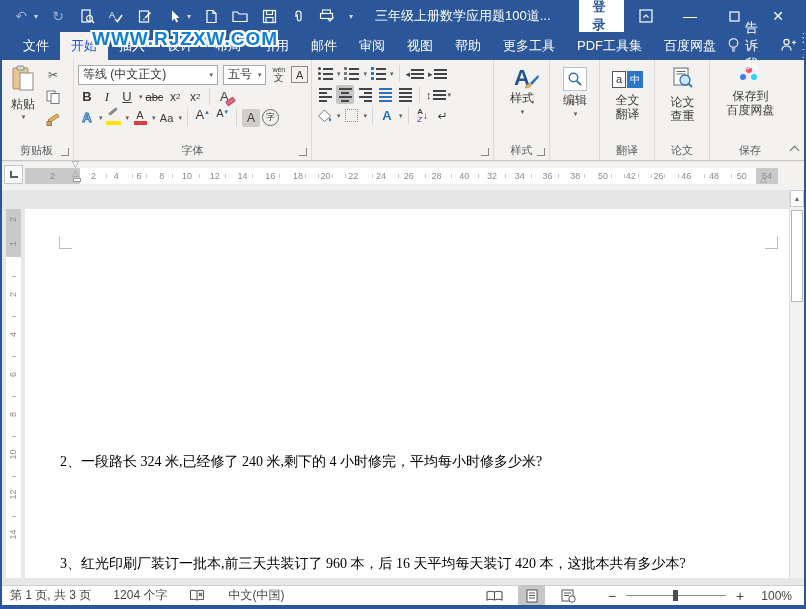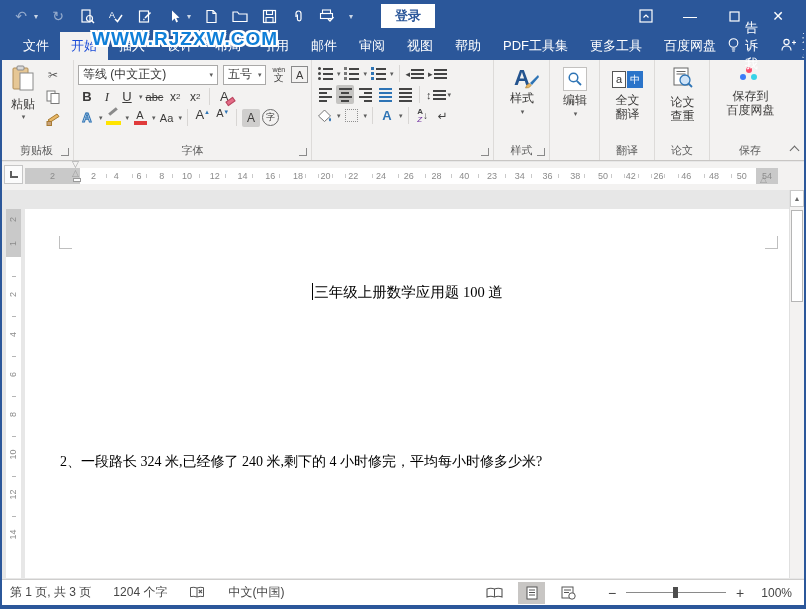--- a/index.html
+++ b/index.html
@@ -161,21 +161,21 @@
   .cm-r{left:740px;top:27px;border-right:1px solid #bfbfbf;border-bottom:1px solid #bfbfbf;}
   .doc-title{position:absolute;left:0;right:0;top:74px;text-align:center;font-size:14.5px;color:#000;}
   .caret{display:inline-block;width:1px;height:17px;background:#000;vertical-align:-3px;margin-right:1px;}
   .prob{position:absolute;left:35px;right:28px;font-size:14px;color:#000;white-space:nowrap;}
   .p1{top:168px;} .p2{top:244px;} .p3{top:346px;}
   .scrollbar{position:absolute;right:2px;top:0;width:15px;bottom:0;background:#f3f2f1;border-left:1px solid #e0e0e0;}
   .sb-up{height:17px;background:#fff;border:1px solid #c9c9c9;display:flex;align-items:center;justify-content:center;font-size:7px;color:#6a6a6a;}
   .sb-thumb{position:absolute;left:1px;right:1px;top:20px;height:92px;background:#fff;border:1px solid #b5b5b5;}
 
   
-  .statusbar{position:absolute;left:0;right:0;bottom:4px;height:26px;background:#fff;border-top:1px solid #cfcecd;display:flex;align-items:center;font-size:12px;color:#444;z-index:20;padding:0 10px;}
+  .statusbar{position:absolute;left:0;right:0;bottom:4px;height:20px;background:#fff;border-top:1px solid #cfcecd;display:flex;align-items:center;font-size:12px;color:#444;z-index:20;padding:0 10px;}
   .st-item{margin-right:22px;white-space:nowrap;display:flex;align-items:center;}
   .st-right{margin-left:auto;display:flex;align-items:center;gap:10px;padding-right:4px;}
   .viewbtn{width:27px;height:22px;display:flex;align-items:center;justify-content:center;}
   .viewbtn.active{background:#c8c6c4;}
   .zoomer{display:flex;align-items:center;gap:8px;margin-left:14px;}
   .zbtn{font-size:14px;color:#444;width:12px;text-align:center;}
   .ztrack{position:relative;width:100px;height:1px;background:#8a8a8a;}
   .znotch{position:absolute;left:50%;top:-3px;width:1px;height:7px;background:#8a8a8a;}
   .zhandle{position:absolute;left:47%;top:-5px;width:5px;height:11px;background:#4d4d4d;}
   .zpct{width:38px;text-align:right;}
@@ -241,20 +241,21 @@
       </span>
       <span class="qbtn">
         <svg width="16" height="15" viewBox="0 0 16 15">
             <rect x="3.5" y="1" width="8" height="3.5" fill="none" stroke="#fff" stroke-width="1.1"></rect>
             <rect x="1.5" y="4.5" width="12" height="5" fill="none" stroke="#fff" stroke-width="1.1"></rect>
             <path d="M9 10 l2 2 l3.5 -4" fill="none" stroke="#fff" stroke-width="1.4"></path>
           </svg>
       </span>
       <span class="tinydd" style="margin-left:2px;">▾</span>
     </div>
+    <div class="tb-title">三年级上册数学应用题100道...</div>
     <div class="login-btn">登录</div>
     <div class="winbtns">
       <span class="winbtn">
         <svg width="14" height="14" viewBox="0 0 14 14">
             <rect x="1" y="1" width="12" height="12" fill="none" stroke="#fff" stroke-width="1.2"></rect>
             <path d="M4.5 8.5 L7 6 L9.5 8.5" fill="none" stroke="#fff" stroke-width="1.2"></path>
           </svg>
       </span>
       <span class="winbtn">—</span>
       <span class="winbtn">
@@ -270,22 +271,22 @@
     <span class="tab">文件</span>
     <span class="tab active">开始</span>
     <span class="tab">插入</span>
     <span class="tab">设计</span>
     <span class="tab">布局</span>
     <span class="tab">引用</span>
     <span class="tab">邮件</span>
     <span class="tab">审阅</span>
     <span class="tab">视图</span>
     <span class="tab">帮助</span>
+    <span class="tab">更多工具</span>
     <span class="tab">PDF工具集</span>
-    <span class="tab">更多工具</span>
     <span class="tab">百度网盘</span>
     <div class="tabs-right">
       <span class="tr-item">
         <span>
           <svg width="13" height="16" viewBox="0 0 13 16">
               <circle cx="6.5" cy="6" r="4.3" fill="none" stroke="#fff" stroke-width="1.1"></circle>
               <line x1="4.8" y1="12" x2="8.2" y2="12" stroke="#fff" stroke-width="1.1"></line>
               <line x1="5.2" y1="14" x2="7.8" y2="14" stroke="#fff" stroke-width="1.1"></line>
             </svg>
         </span>
@@ -619,21 +620,21 @@
           <span class="hr-num">12</span>
           <span class="hr-num">14</span>
           <span class="hr-num">16</span>
           <span class="hr-num">18</span>
           <span class="hr-num">20</span>
           <span class="hr-num">22</span>
           <span class="hr-num">24</span>
           <span class="hr-num">26</span>
           <span class="hr-num">28</span>
           <span class="hr-num">40</span>
-          <span class="hr-num">23</span>
+          <span class="hr-num">32</span>
           <span class="hr-num">34</span>
           <span class="hr-num">36</span>
           <span class="hr-num">38</span>
           <span class="hr-num">50</span>
           <span class="hr-num">42</span>
           <span class="hr-num">26</span>
           <span class="hr-num">46</span>
           <span class="hr-num">48</span>
           <span class="hr-num">50</span>
         </span>
@@ -644,24 +645,22 @@
       <span class="hi">△</span>
       <span class="bx"></span>
     </span>
     <span class="rind">△</span>
   </div>
 
   <div class="docarea">
     <div class="page">
       <span class="cropmark cm-l"></span>
       <span class="cropmark cm-r"></span>
-      <div class="doc-title">
-        <span class="caret"></span><span>三年级上册数学应用题 100 道</span>
-      </div>
       <div class="prob p2">2、一段路长 324 米,已经修了 240 米,剩下的 4 小时修完，平均每小时修多少米?</div>
+      <div class="prob p3">3、红光印刷厂装订一批本,前三天共装订了 960 本，后 16 天平均每天装订 420 本，这批本共有多少本?</div>
     </div>
     <div class="vruler">
       <div class="vr-margin">
           <span>2</span>
           <span>1</span>
         </div>
       <div class="vr-nums">
           <span>2</span>
           <span>4</span>
           <span>6</span>

